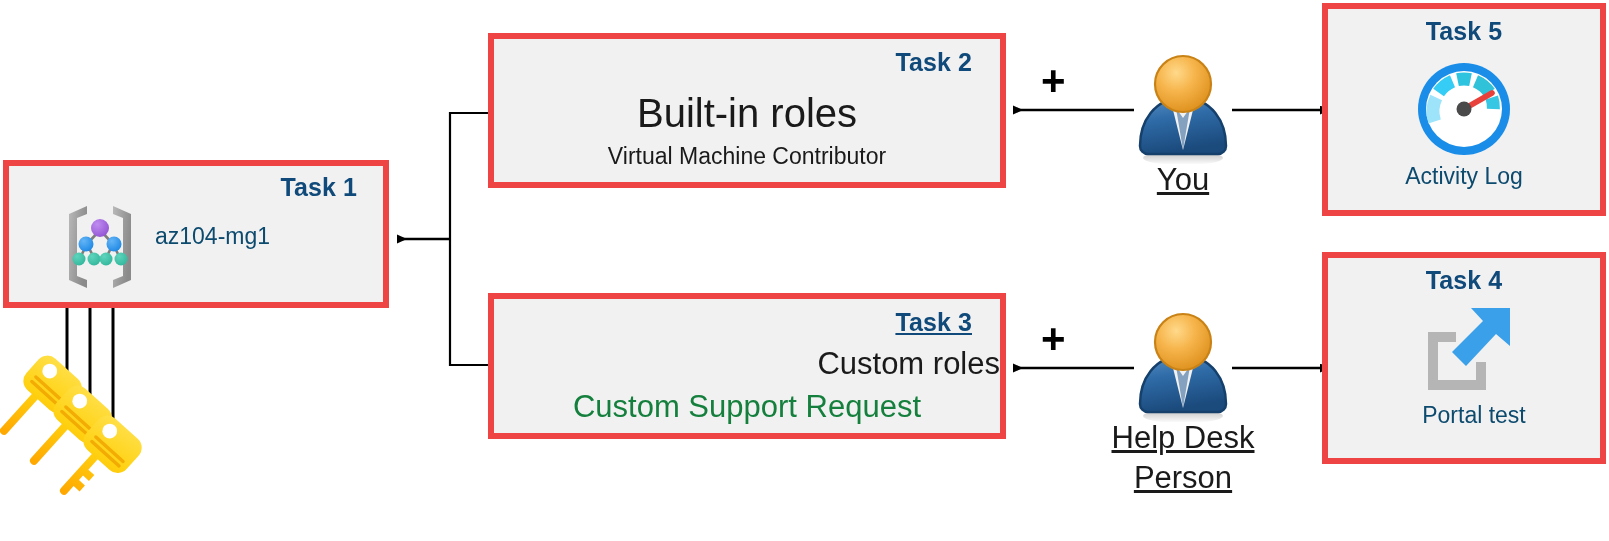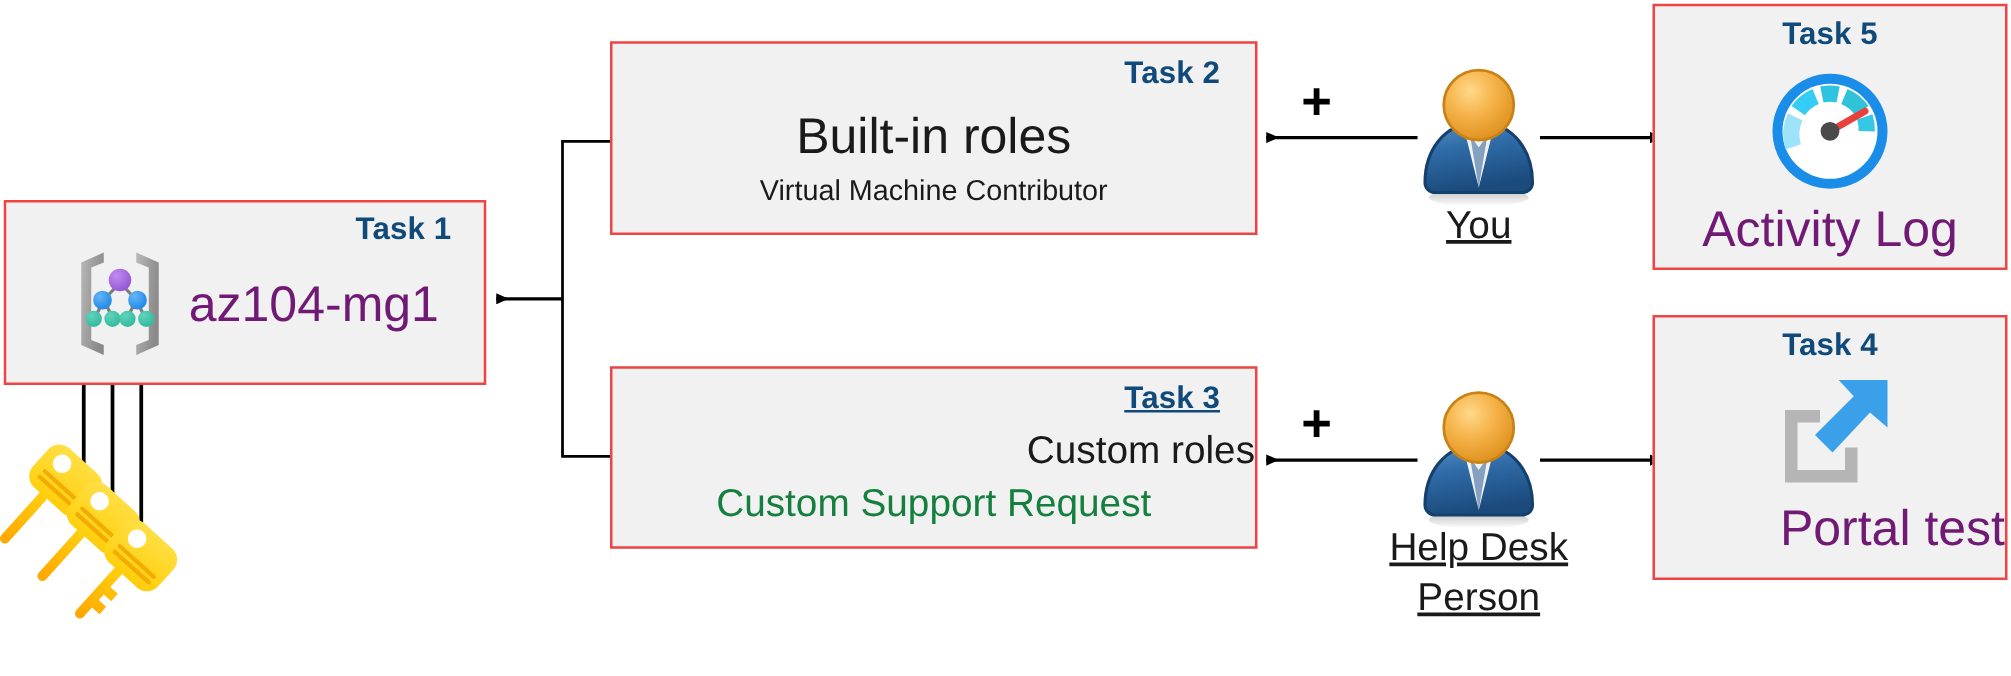--- a/index.html
+++ b/index.html
@@ -11,35 +11,35 @@
     position:relative;
     width:1609px;
     height:541px;
     background:#ffffff;
     overflow:hidden;
   }
   
   .box{
     position:absolute;
     background:#f1f1f1;
-    border:2px solid #ef4444;
+    border:6px solid #ef4444;
     box-sizing:border-box;
   }
   .task-label{
     position:absolute;
     color:#104a7a;
     font-weight:bold;
     font-size:25px;
     letter-spacing:.1px;
     white-space:nowrap;
   }
   .body-text{
     position:absolute;
-    color:#701a75;
-    font-size:40px;
+    color:#0c4a6e;
+    font-size:23px;
     font-weight:400;
     line-height:1.38;
     white-space:nowrap;
     text-align:center;
   }
   .caption{
     position:absolute;
     color:#1a1a1a;
     font-size:31px;
     line-height:1.28;
@@ -238,21 +238,21 @@
   <div class="box" style="left:1322px; top:252px; width:284px; height:212px;">
     <span class="task-label" style="left:0; right:0; top:8px; text-align:center;">Task 4</span>
 
     <span class="icon-wrap" style="left:50%; transform:translateX(-50%); top:46px; width:100px; height:92px;">
       <svg viewBox="0 0 100 92" width="100" height="92">
         <path d="M14,28 h28 v10 h-18 v38 h38 v-18 h10 v28 h-58 z" fill="#b5b5b5"></path>
         <path d="M96,4 L96,42 L82,30 L52,62 L38,48 L69,17 L57,4 Z" fill="#3aa0ea"></path>
       </svg>
     </span>
 
-    <span class="body-text" style="left:0; right:0; top:142px; text-align:right;margin-left:20px;">Portal test</span>
+    <span class="body-text" style="left:0; right:0; top:142px; text-align:center;margin-left:20px;">Portal test</span>
   </div>
 
   <div class="icon-wrap" style="left:1128px; top:52px; width:110px; height:112px;">
     <svg viewBox="0 0 110 112" width="110" height="112">
       <ellipse cx="55" cy="106" rx="40" ry="7" fill="url(#shadowG)"></ellipse>
       <path d="M55,46 C84,46 98,70 98,94 a8,8 0 0 1 -8,8 H20 a8,8 0 0 1 -8,-8 C12,70 26,46 55,46 Z" fill="url(#bodyG)" stroke="#15406c" stroke-width="2.5"></path>
       <path d="M43,50 L55,98 L67,50 C62,57 48,57 43,50 Z" fill="#f2f2f2"></path>
       <path d="M55,66 L62,56 L55,98 L48,56 Z" fill="#2a5f97" opacity=".55"></path>
       <circle cx="55" cy="32" r="28" fill="url(#headG)" stroke="#c98215" stroke-width="2.2"></circle>
     </svg>

